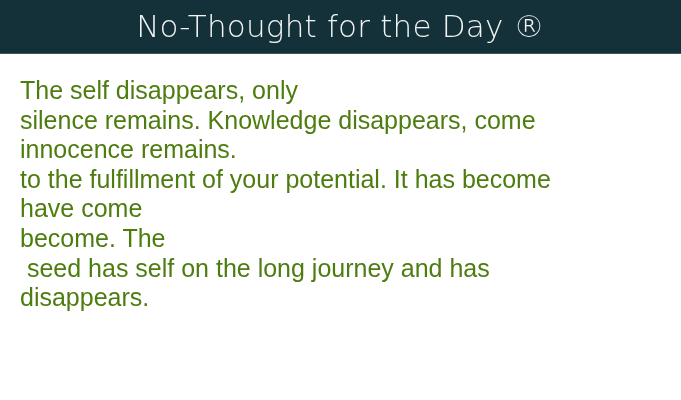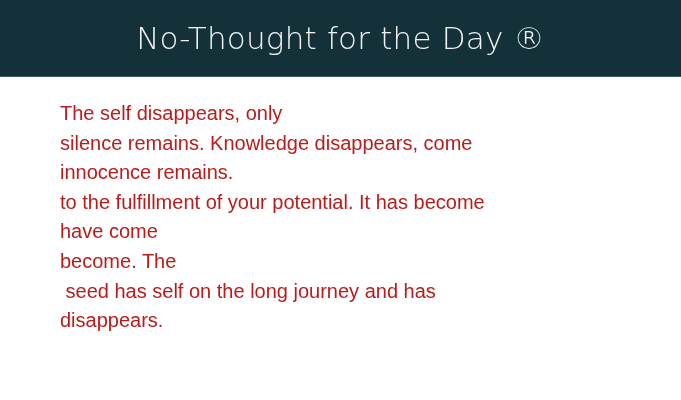--- a/index.html
+++ b/index.html
@@ -20,21 +20,21 @@
     height: 400px;
     background: #ffffff;
     display: flex;
     flex-direction: column;
     position: relative;
   }
 
   
   .header-bar {
     width: 100%;
-    height: 77px;
+    height: 54px;
     background: #143038;
     display: flex;
     align-items: center;
     justify-content: center;
     box-sizing: border-box;
     border-bottom: 1px solid #3c5860;
     flex: 0 0 auto;
   }
 
   .header-title {
@@ -55,27 +55,26 @@
     box-sizing: border-box;
   }
 
   .quote-block {
     margin: 0;
     padding: 0;
   }
 
   .quote-line {
     display: block;
-    color: #b91c1c;
-    font-size: 20px;
+    color: #4d7c0f;
+    font-size: 25px;
     line-height: 29.6px;
     font-weight: 400;
     white-space: pre;
     font-family: "Liberation Sans", "DejaVu Sans", sans-serif;
-    margin-left: 40px;
   }
 </style>
 </head>
 <body>
 
 <div class="card">
 
   <div class="header-bar">
     <div class="header-title">No-Thought for the Day ®</div>
   </div>

